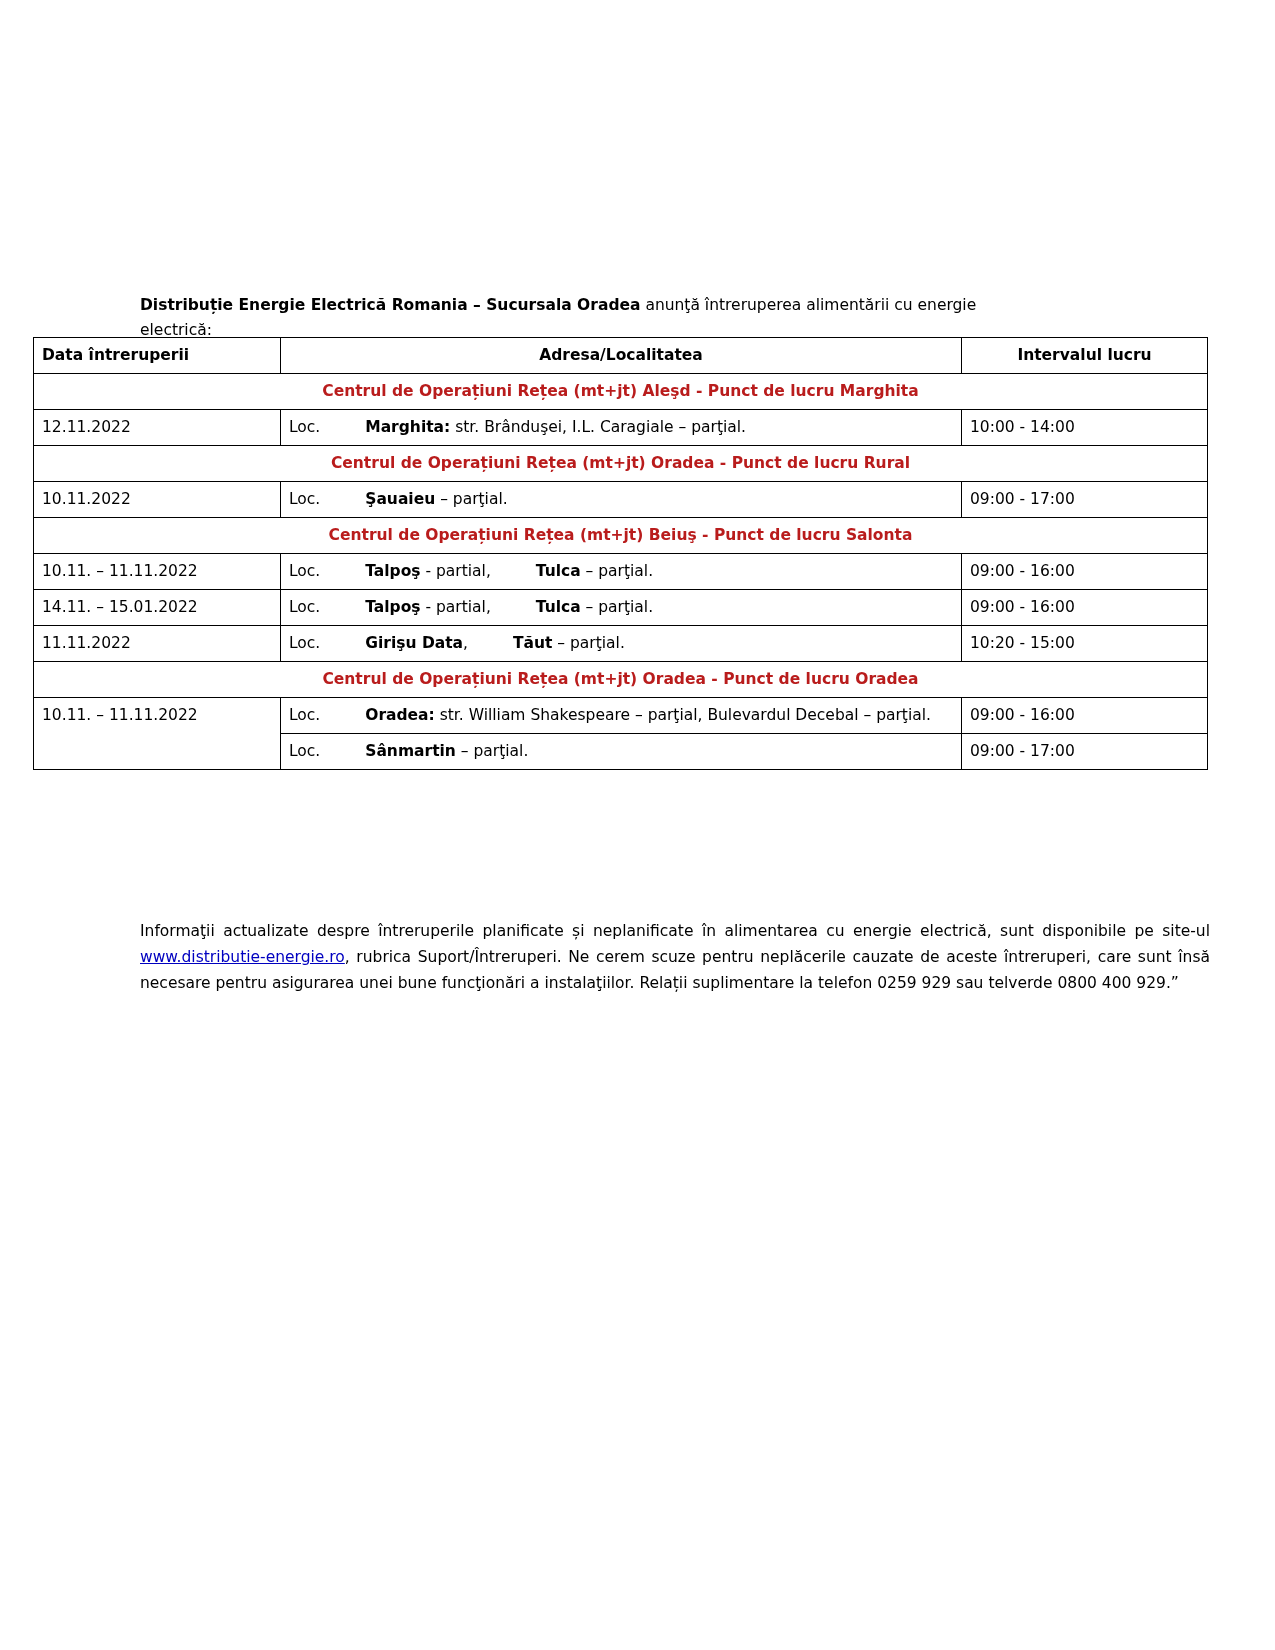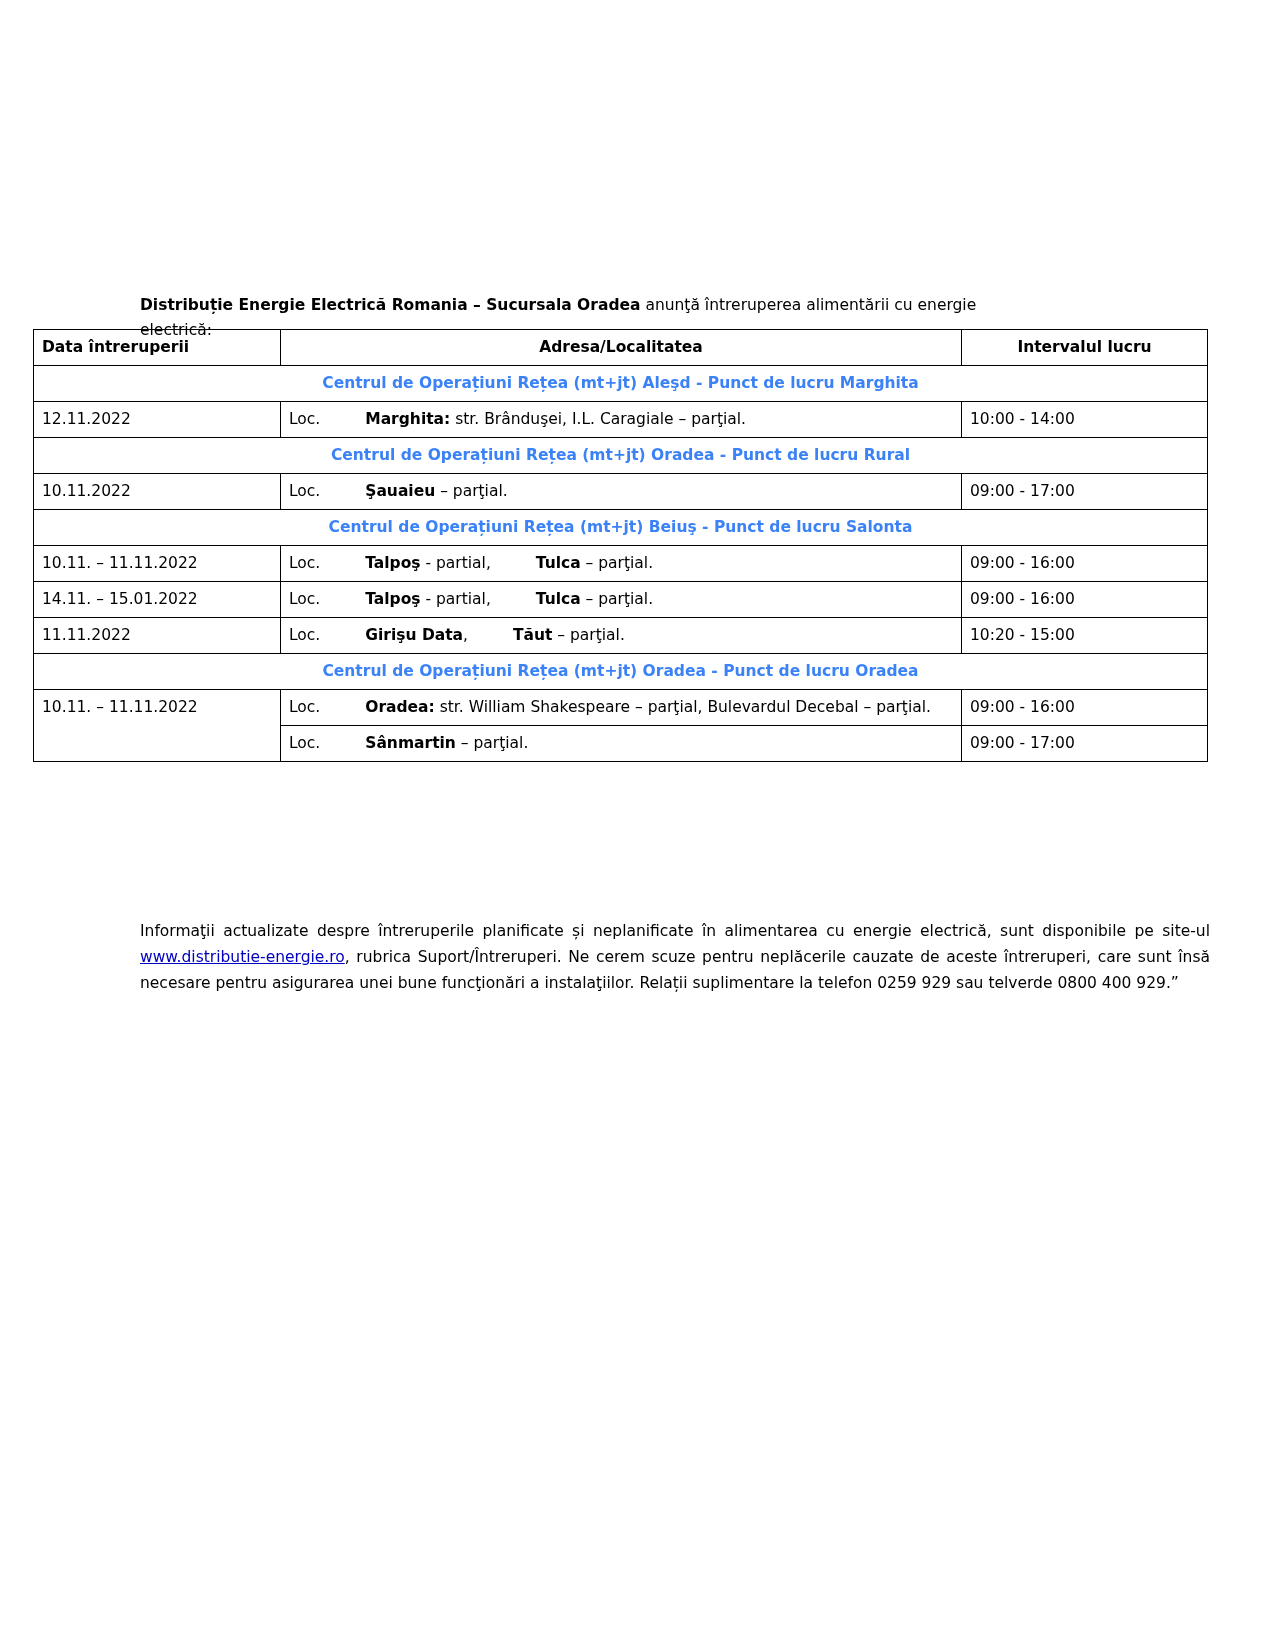--- a/index.html
+++ b/index.html
@@ -52,21 +52,21 @@
     line-height: 25px;
     font-family: "DejaVu Sans", sans-serif;
     margin-top: 8px;
   }
   .intro b {
     font-weight: bold;
   }
   table.main {
     position: absolute;
     left: 33px;
-    top: 329px;
+    top: 337px;
     width: 1072px;
     border-collapse: collapse;
     table-layout: fixed;
   }
   table.main td, table.main th {
     border: 1px solid #000000;
     padding: 6px 8px 7px 8px;
     font-size: 15.5px;
     line-height: 22px;
     vertical-align: top;
@@ -76,21 +76,21 @@
     font-weight: bold;
     text-align: center;
     font-size: 16px;
     padding-top: 10px;
     padding-bottom: 11px;
   }
   th.hdr.left {
     text-align: left;
   }
   td.section {
-    color: #3b82f6;
+    color: #b91c1c;
     font-weight: bold;
     text-align: center;
     font-size: 16px;
     padding-top: 11px;
     padding-bottom: 12px;
   }
   td.date {
     white-space: nowrap;
   }
   td.time {

